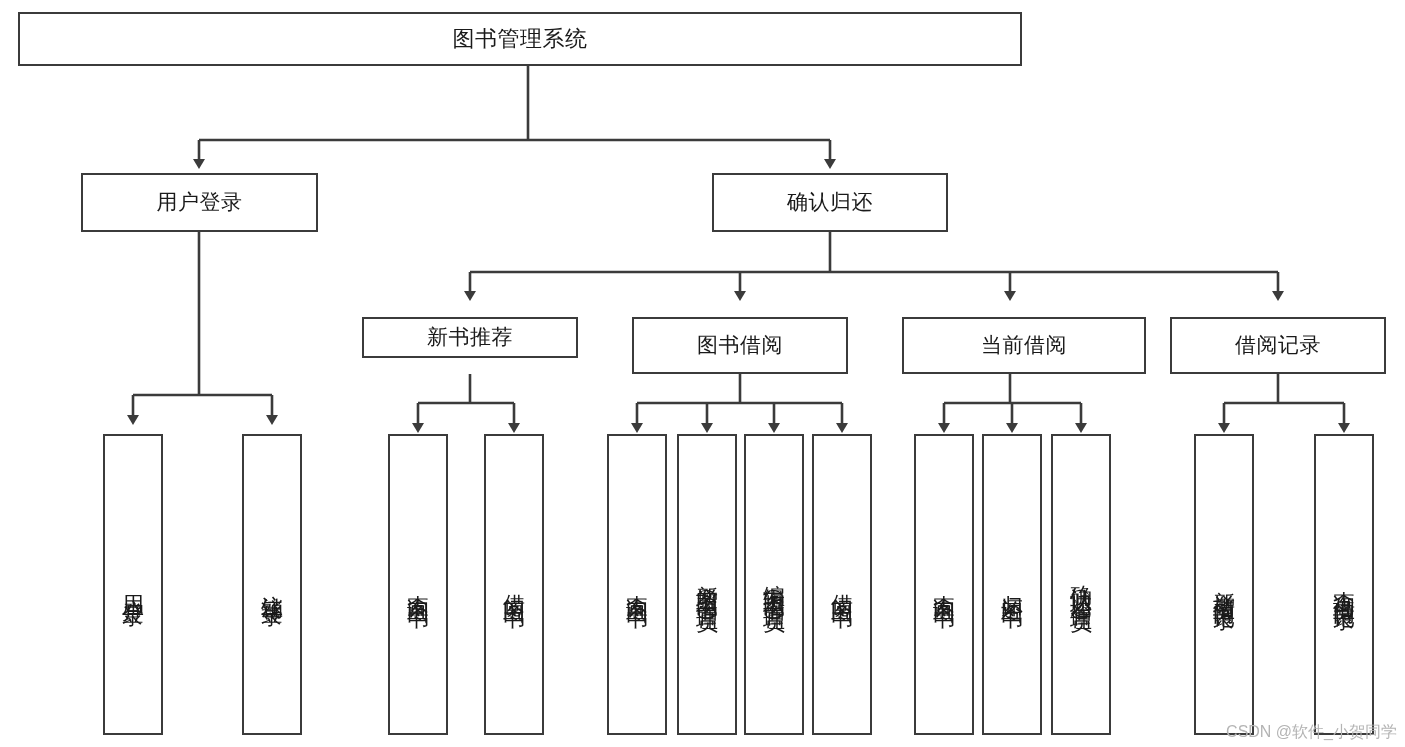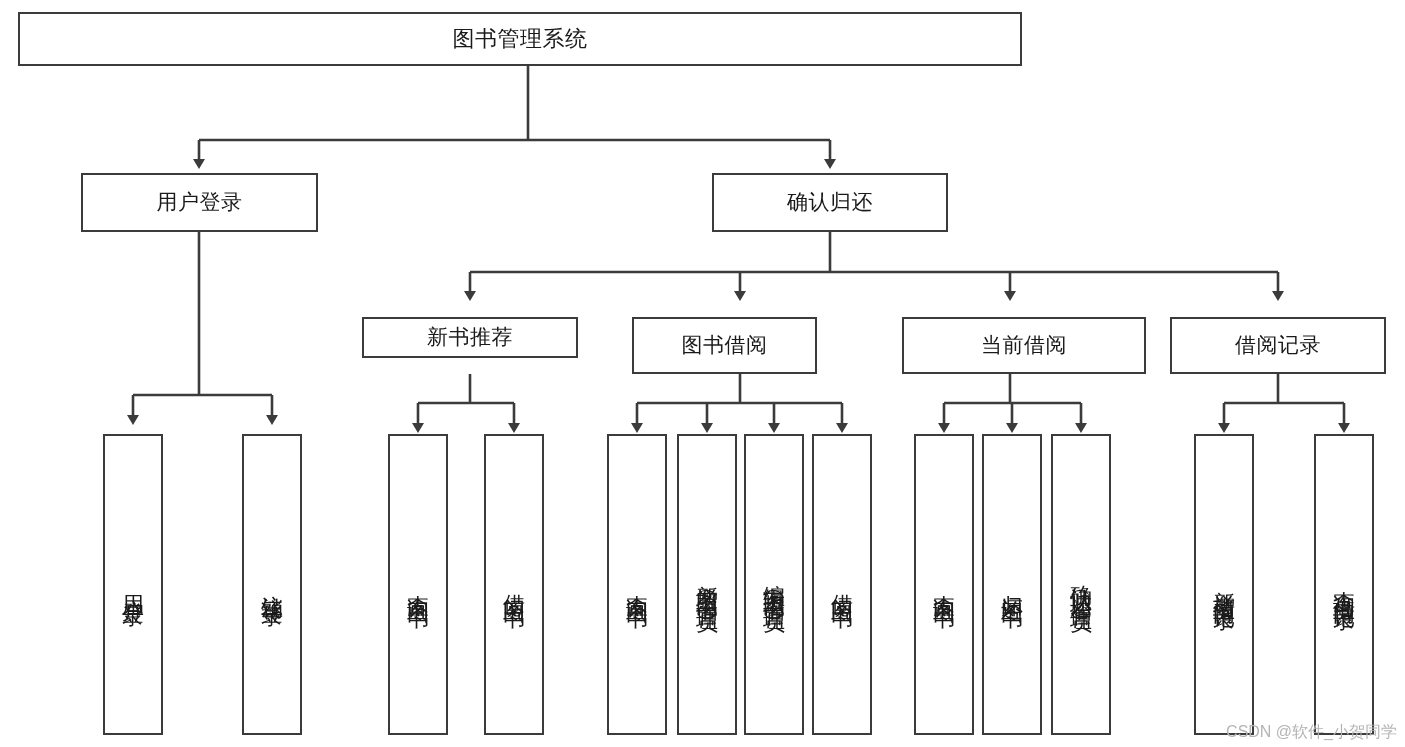--- a/index.html
+++ b/index.html
@@ -142,21 +142,21 @@
   </div>
 
   <div class="node horizontal" style="left:712px; top:173px; width:236px; height:59px;">
     <span class="node-label">确认归还</span>
   </div>
 
   <div class="node horizontal" style="left:362px; top:317px; width:216px; height:41px;">
     <span class="node-label">新书推荐</span>
   </div>
 
-  <div class="node horizontal" style="left:632px; top:317px; width:185px; height:57px;">
+  <div class="node horizontal" style="left:632px; top:317px; width:216px; height:57px;">
     <span class="node-label">图书借阅</span>
   </div>
 
   <div class="node horizontal" style="left:902px; top:317px; width:244px; height:57px;">
     <span class="node-label">当前借阅</span>
   </div>
 
   <div class="node horizontal" style="left:1170px; top:317px; width:216px; height:57px;">
     <span class="node-label">借阅记录</span>
   </div>

